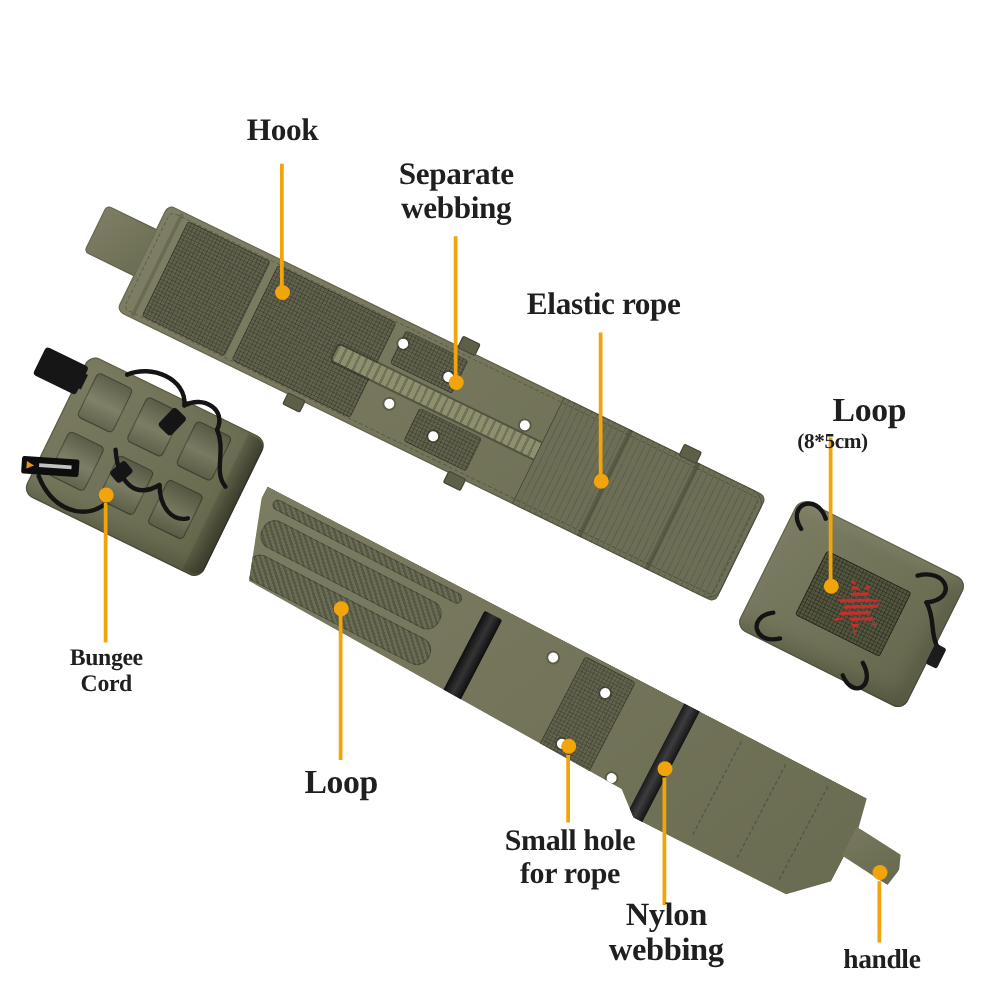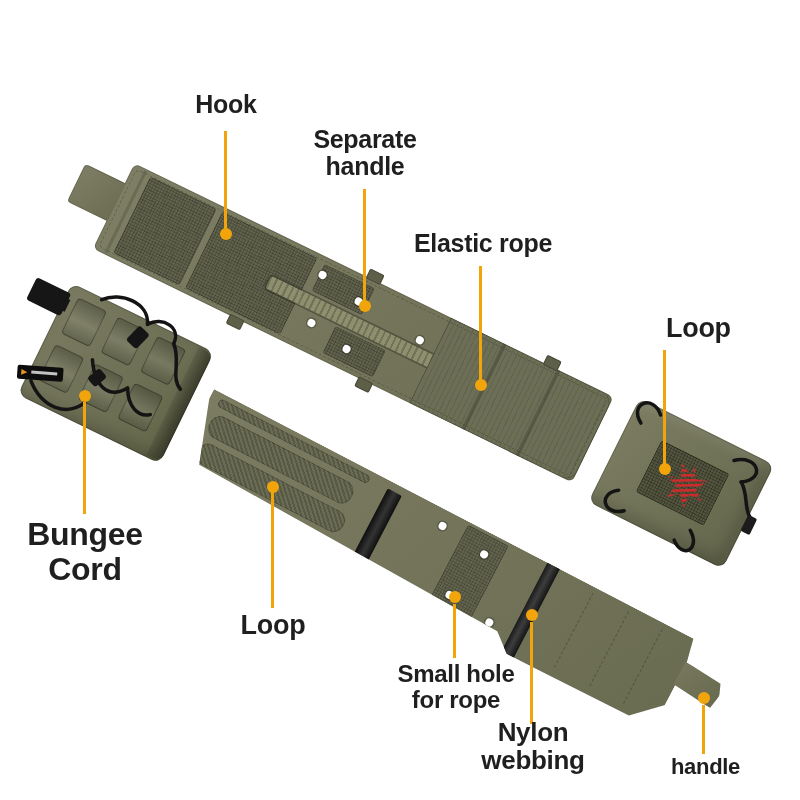--- a/index.html
+++ b/index.html
@@ -11,21 +11,21 @@
     --webbing-light:#8D8F6E;
     --hardware-black:#161616;
     --logo-red:#CE2B2B;
     --snap-white:#FFFFFF;
     --page-bg:#FFFFFF;
   }
   html,body{margin:0;padding:0;background:var(--page-bg);}
   .canvas{
     position:relative;width:800px;height:800px;margin:0 auto;
     background:var(--page-bg);overflow:hidden;
-    font-family:Liberation Sans, sans-serif;
+    font-family:Liberation Serif, serif;
   }
   .canvas *{position:absolute;box-sizing:border-box;}
 
   
   .olive{background:linear-gradient(115deg,#7d7e63 0%,#75765c 45%,#6b6d53 100%);
          box-shadow:inset 0 0 0 1px rgba(0,0,0,.16);}
   .velcro{background-color:var(--olive-dark);
     background-image:
       repeating-linear-gradient(0deg,rgba(0,0,0,.16) 0 1px,transparent 1px 3px),
       repeating-linear-gradient(90deg,rgba(0,0,0,.16) 0 1px,transparent 1px 3px);
@@ -135,21 +135,21 @@
   .co-hook  .dot{left:220px;top:228px;} .co-hook .line{left:224px;top:131px;height:100px;}
   .co-hook  .lbl{left:146px;top:91px;width:160px;font-size:25px;}
   .co-sep   .dot{left:359px;top:300px;} .co-sep .line{left:363px;top:189px;height:114px;}
   .co-sep   .lbl{left:285px;top:126px;width:160px;font-size:25px;}
   .co-ela   .dot{left:475px;top:379px;} .co-ela .line{left:479px;top:266px;height:116px;}
   .co-ela   .lbl{left:399px;top:230px;width:168px;font-size:25px;}
   .co-loopp .dot{left:659px;top:463px;} .co-loopp .line{left:663px;top:350px;height:116px;}
   .co-loopp .lbl{left:590px;top:285px;width:152px;font-size:27px;}
   .co-loopp .sub{font-size:17px;margin-top:1px;letter-spacing:-0.3px;}
   .co-bun   .dot{left:79px;top:390px;} .co-bun .line{left:83px;top:402px;height:112px;}
-  .co-bun   .lbl{left:12px;top:517px;width:146px;font-size:32px;}
+  .co-bun   .lbl{left:12px;top:517px;width:146px;font-size:19px;}
   .co-loopb .dot{left:267px;top:481px;} .co-loopb .line{left:271px;top:492px;height:116px;}
   .co-loopb .lbl{left:203px;top:611px;width:140px;font-size:27px;}
   .co-hole  .dot{left:449px;top:591px;} .co-hole .line{left:453px;top:604px;height:54px;}
   .co-hole  .lbl{left:376px;top:661px;width:160px;font-size:24px;}
   .co-nyl   .dot{left:526px;top:609px;} .co-nyl .line{left:530px;top:622px;height:102px;}
   .co-nyl   .lbl{left:454px;top:718px;width:158px;font-size:26px;}
   .co-han   .dot{left:698px;top:692px;} .co-han .line{left:702px;top:705px;height:49px;}
   .co-han   .lbl{left:628px;top:755px;width:155px;font-size:22px;}
 </style>
 </head>
@@ -255,34 +255,35 @@
   <div class="co-hook">
     <span class="dot"></span>
     <span class="line"></span>
     <div class="lbl">Hook</div>
   </div>
 
   <div class="co-sep">
     <span class="dot"></span>
     <span class="line"></span>
     <div class="lbl">Separate
-handle</div>
+webbing</div>
   </div>
 
   <div class="co-ela">
     <span class="dot"></span>
     <span class="line"></span>
     <div class="lbl">Elastic rope</div>
   </div>
 
   <div class="co-loopp">
     <span class="dot"></span>
     <span class="line"></span>
     <div class="lbl">
       <span>Loop</span>
+      <span class="sub">(8*5cm)</span>
     </div>
   </div>
 
   <div class="co-bun">
     <span class="dot"></span>
     <span class="line"></span>
     <div class="lbl">Bungee
 Cord</div>
   </div>
 

